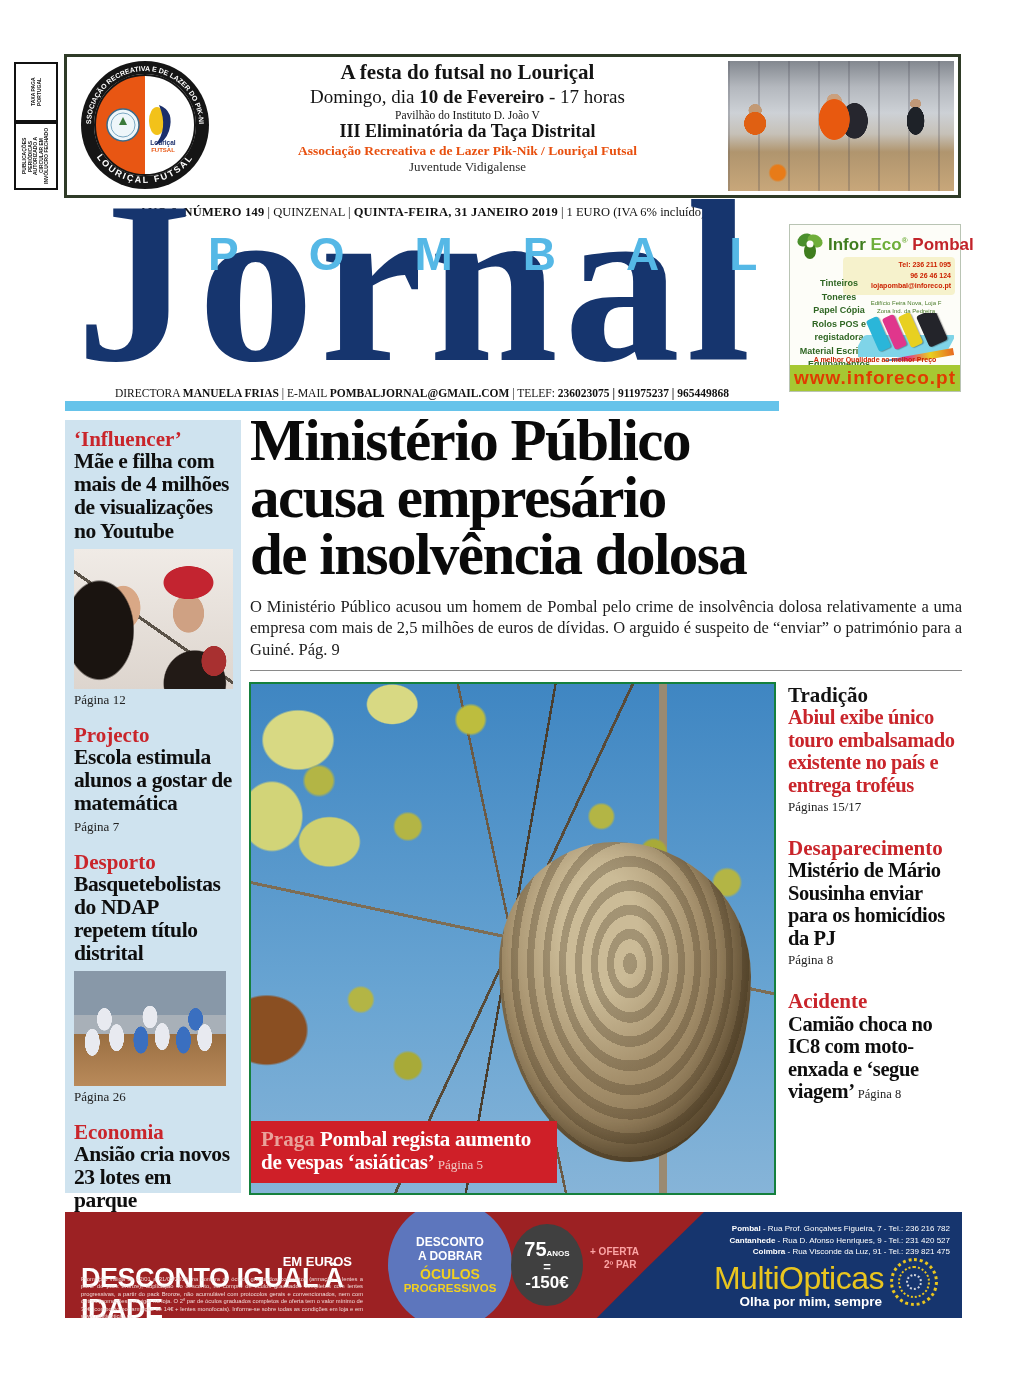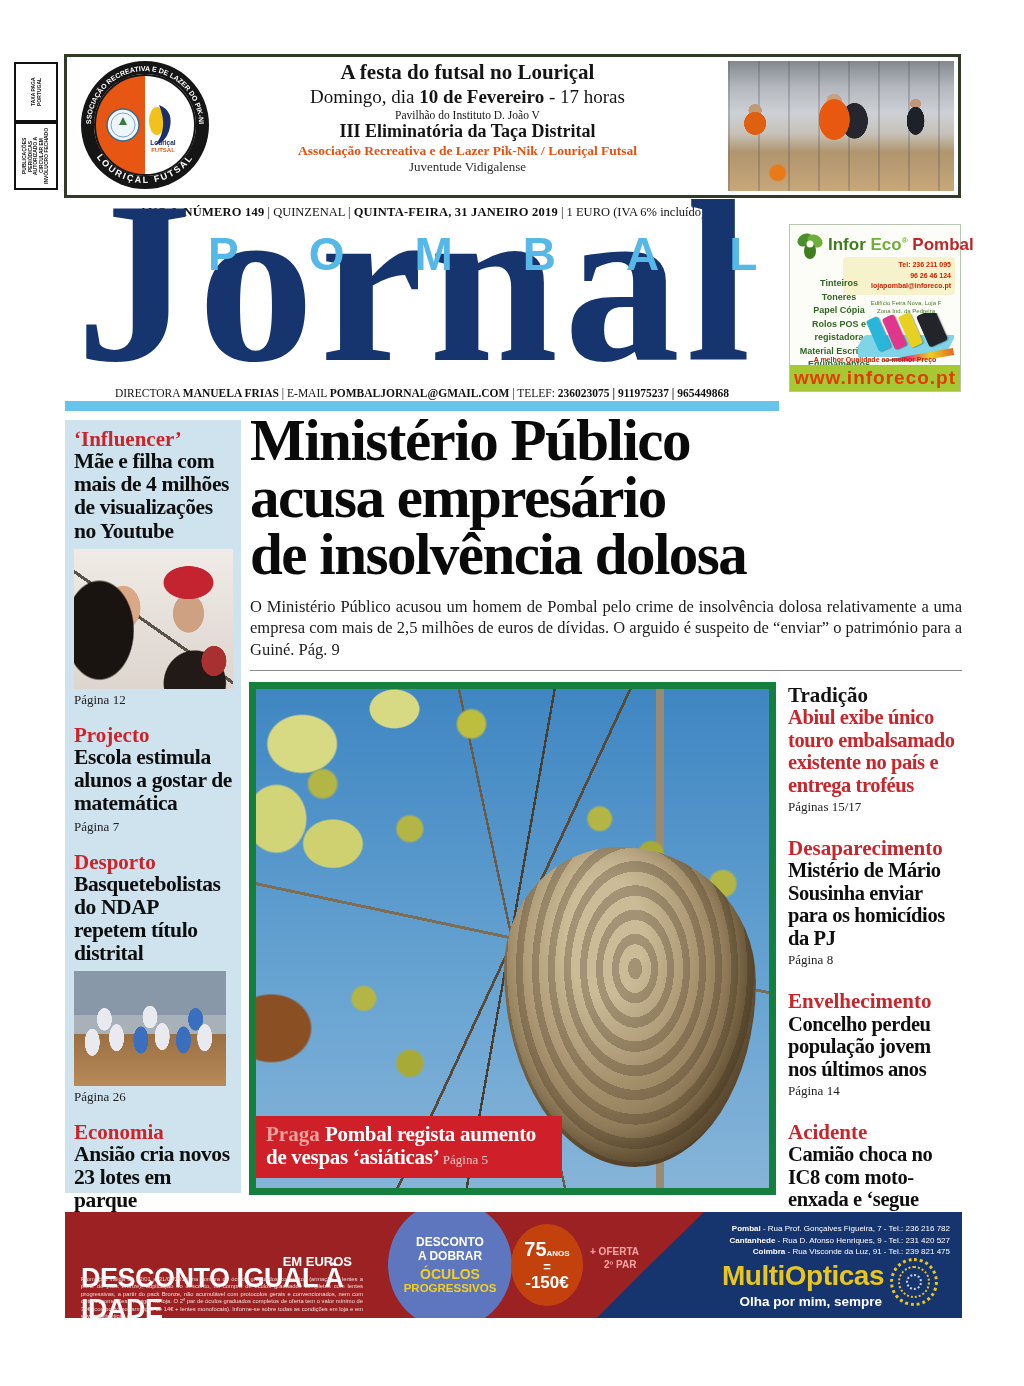--- a/index.html
+++ b/index.html
@@ -100,21 +100,21 @@
       radial-gradient(ellipse 5% 10% at 80% 42%, #3a6fc0 0 96%, transparent 100%),
       linear-gradient(180deg,#8898a8 0 38%,#a8b0b8 38% 55%,#9a6f42 55%,#b98a5a 100%);}
 
   
   #lead{left:250px;top:412px;width:712px;}
   .headline-line{font-size:59px;font-weight:bold;color:#0a0a0a;line-height:.97;letter-spacing:-1.5px;}
   #standfirst{margin-top:12px;font-size:16.5px;color:#1c1c1c;line-height:1.32;text-align:justify;}
   #lead-rule{margin-top:9px;border-top:1.5px solid #8a8a8a;width:712px;}
 
   
-  #main-photo{left:249px;top:682px;width:527px;height:513px;border:7px solid #15803d;box-sizing:border-box;overflow:hidden;}
+  #main-photo{left:249px;top:682px;width:527px;height:513px;border:2px solid #15803d;box-sizing:border-box;overflow:hidden;}
   #wasp-scene{position:absolute;inset:0;
     background:
       radial-gradient(circle at 42% 7%, #bdbd3e 0 2.4%, transparent 2.9%),
       radial-gradient(circle at 13% 19%, #b3b545 0 2.2%, transparent 2.7%),
       radial-gradient(circle at 30% 28%, #b3b545 0 2.4%, transparent 2.9%),
       radial-gradient(circle at 67% 26%, #b3b545 0 2.2%, transparent 2.7%),
       radial-gradient(circle at 77% 33%, #a8aa38 0 2.2%, transparent 2.7%),
       radial-gradient(circle at 91% 39%, #b3b545 0 2.2%, transparent 2.7%),
       radial-gradient(circle at 21% 62%, #b3b545 0 2.2%, transparent 2.7%),
       radial-gradient(circle at 30% 75%, #a8aa38 0 2.4%, transparent 2.9%),
@@ -156,30 +156,30 @@
   #ad-navy{position:absolute;left:500px;top:0;width:397px;height:106px;background:#16356e;
            clip-path:polygon(35% 0,100% 0,100% 100%,8% 100%,20% 55%);}
   .ad-h1{position:absolute;left:16px;top:11px;width:300px;color:#fff;font-weight:bold;font-size:27px;letter-spacing:-.5px;margin-top:40px;}
   .ad-h2{position:absolute;left:155px;top:42px;width:132px;text-align:right;color:#fff;font-weight:bold;font-size:13px;}
   .ad-fine{position:absolute;left:16px;top:64px;width:282px;color:#f2dcda;font-size:5.8px;line-height:1.28;text-align:justify;}
   .ad-bubble{position:absolute;left:323px;top:-11px;width:124px;height:128px;border-radius:50%;background:#5d76bd;
              display:flex;flex-direction:column;align-items:center;justify-content:center;z-index:2;text-align:center;}
   .bub-w{color:#fff;font-weight:bold;font-size:12px;line-height:1.15;}
   .bub-y1{color:#f2d020;font-weight:bold;font-size:14px;margin-top:2px;}
   .bub-y2{color:#f2d020;font-weight:bold;font-size:11.5px;}
-  .ad-orange{position:absolute;left:446px;top:12px;width:72px;height:82px;border-radius:50%;background:#c2410c;
+  .ad-orange{position:absolute;left:446px;top:12px;width:72px;height:82px;border-radius:50%;background:#404040;
              display:flex;flex-direction:column;align-items:center;justify-content:center;z-index:3;color:#fff;line-height:1;}
   .or-75{font-weight:bold;font-size:20px;} .or-75 .sm{font-size:8px;font-weight:bold;}
   .or-eq{font-weight:bold;font-size:13px;margin:1px 0;}
   .or-price{font-weight:bold;font-size:17px;}
   .ad-offer{position:absolute;left:525px;top:34px;color:#fca5a5;font-weight:bold;font-size:10px;line-height:1.25;z-index:4;}
   .ad-offer .l2{padding-left:14px;}
   .ad-addr{position:absolute;right:12px;top:11px;width:330px;text-align:right;color:#fff;font-size:8px;line-height:1.45;z-index:4;}
   .ad-addr b{font-weight:bold;}
-  .ad-brand{position:absolute;right:78px;top:48px;color:#e9c51f;font-weight:bold;font-size:28px;letter-spacing:-.5px;z-index:4;}
+  .ad-brand{position:absolute;right:78px;top:48px;color:#e9c51f;font-weight:normal;font-size:32px;letter-spacing:-.5px;z-index:4;}
   .mo-logo{position:absolute;right:24px;top:46px;width:42px;height:42px;border-radius:50%;
            border:3px dotted #e9c51f;z-index:4;}
   .mo-logo::before{content:"";position:absolute;inset:5px;border-radius:50%;border:2px dotted #e9c51f;}
   .mo-logo::after{content:"";position:absolute;inset:13px;border-radius:50%;border:2px dotted #d0d4dc;}
   .ad-slogan{position:absolute;right:80px;top:82px;color:#fff;font-weight:bold;font-size:13.5px;z-index:4;}
 </style>
 </head>
 <body>
 
 <div id="page">
@@ -327,25 +327,20 @@
       <div class="kicker-dark">Tradição</div>
       <div class="rc-title red">Abiul exibe único touro embalsamado existente no país e entrega troféus</div>
       <div class="pageref">Páginas 15/17</div>
     </div>
     <div class="rc-item">
       <div class="kicker-red">Desaparecimento</div>
       <div class="rc-title">Mistério de Mário Sousinha enviar para os homicídios da PJ</div>
       <div class="pageref">Página 8</div>
     </div>
     <div class="rc-item">
-      <div class="kicker-red">Envelhecimento</div>
-      <div class="rc-title">Concelho perdeu população jovem nos últimos anos</div>
-      <div class="pageref">Página 14</div>
-    </div>
-    <div class="rc-item">
       <div class="kicker-red">Acidente</div>
       <div class="rc-title"><span>Camião choca no IC8 com moto-enxada e ‘segue viagem’ </span><span class="inline-page">Página 8</span></div>
     </div>
   </div>
 
   <div class="abs" id="bottom-ad">
     <div id="ad-navy"></div>
     <div class="ad-h1">DESCONTO IGUAL À IDADE</div>
     <div class="ad-h2">EM EUROS</div>
     <div class="ad-fine">Promoção válida de 22/01 a 31/05/2019, na compra de óculos graduados completos (armação + lentes a partir do pack bronze), duplicação do desconto, na compra de óculos graduados completos com lentes progressivas, a partir do pack Bronze, não acumulável com protocolos gerais e convencionados, nem com outras promoções em vigor na loja. O 2º par de óculos graduados completos de oferta tem o valor mínimo de 39€ (composto por armação de 14€ + lentes monofocais). Informe-se sobre todas as condições em loja e em www.multiopticas.pt.</div>

